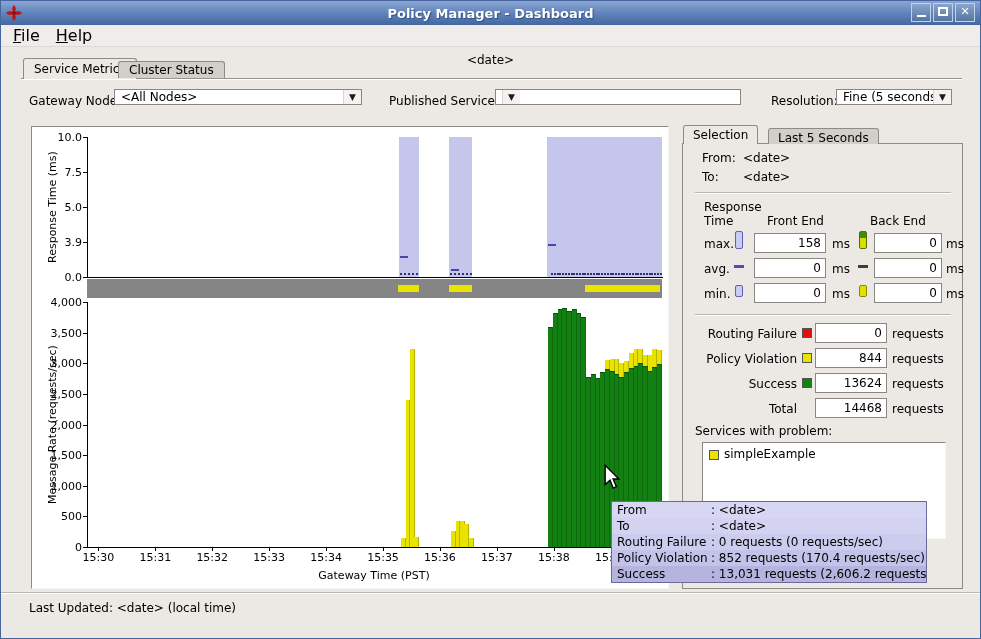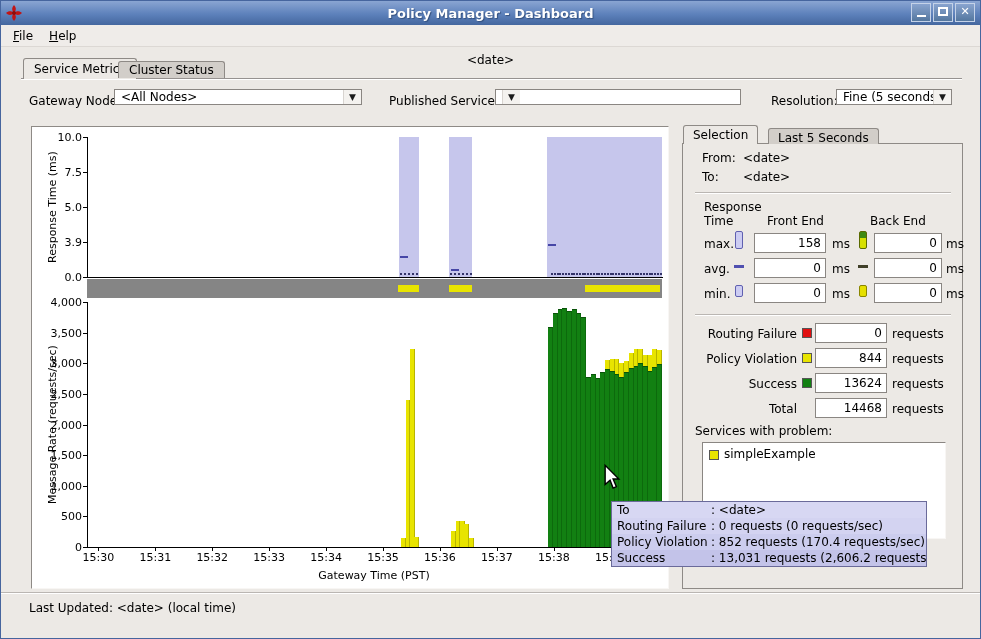--- a/index.html
+++ b/index.html
@@ -13,21 +13,21 @@
        font-size:13px;text-shadow:1px 1px 1px #33507e}
   .logo{position:absolute;left:5px;top:4px;width:16px;height:16px}
   .winbtns{position:absolute;right:5px;top:2px;display:flex;gap:2px}
   .tbtn{width:20px;height:19px;background:linear-gradient(#89a4cf,#54779f);border:1px solid #c4d2e8;
        text-align:center;cursor:default}
   .g-min{display:block;width:9px;height:2px;background:#fff;margin:11px auto 0}
   .g-max{display:block;width:10px;height:9px;border:2px solid #fff;margin:3px auto 0}
   .g-x{color:#fff;font-size:11px;font-weight:bold;line-height:16px}
   .menubar{position:absolute;left:0;top:24px;width:100%;height:22px;background:#efece9;
        border-bottom:1px solid #dcd8d4;display:flex;align-items:center;padding-left:4px}
-  .menu-item{padding:3px 8px;font-size:12px}
+  .menu-item{padding:3px 8px;font-size:16px}
   .menu-item u{text-decoration:underline}
   .lbl{position:absolute;font-size:12px;white-space:nowrap;color:#000}
   .date-top{position:absolute;left:0;right:0;top:52px;text-align:center;font-size:12px}
   .tabline{position:absolute;height:1px;background:#969290;box-shadow:0 1px 0 #fff}
   .tab{position:absolute;font-size:12px;padding:3px 10px;border:1px solid #8e8a86;border-bottom:none;
        border-radius:3px 3px 0 0;z-index:2;white-space:nowrap}
   .tab.sel{background:#ece9e5}
   .tab.unsel{background:#d2cec9}
   .combo{position:absolute;height:16px;background:#fff;border:1px solid #8a8682;display:flex;
        align-items:center;padding-left:6px}
@@ -345,20 +345,21 @@
     <span class="lbl" style="left:209px;top:258px">requests</span>
 
     <span class="lbl" style="left:12px;top:280px">Services with problem:</span>
     <div class="listbox" style="left:19px;top:298px;width:244px;height:97px">
       <span class="sq" style="left: 6px; top: 7px; background: rgb(232, 228, 0);"></span>
       <span class="lbl" style="left:21px;top:4px">simpleExample</span>
     </div>
   </div>
 
   <div class="tooltip">
+    <div class="tt-row"><span class="tt-name">From</span><span class="tt-val">&lt;date&gt;</span></div>
     <div class="tt-row"><span class="tt-name">To</span><span class="tt-val">&lt;date&gt;</span></div>
     <div class="tt-row"><span class="tt-name">Routing Failure</span><span class="tt-val">0 requests (0 requests/sec)</span></div>
     <div class="tt-row"><span class="tt-name">Policy Violation</span><span class="tt-val">852 requests (170.4 requests/sec)</span></div>
     <div class="tt-row"><span class="tt-name">Success</span><span class="tt-val">13,031 requests (2,606.2 requests/sec)</span></div>
   </div>
 
   <svg class="cursor" width="18" height="26" viewBox="0 0 12 19">
     <polygon points="1,1 1,15 4.6,11.8 6.8,17.6 9.2,16.6 6.8,11 11,11" fill="#fff" stroke="#000" stroke-width="1"></polygon>
   </svg>
 

